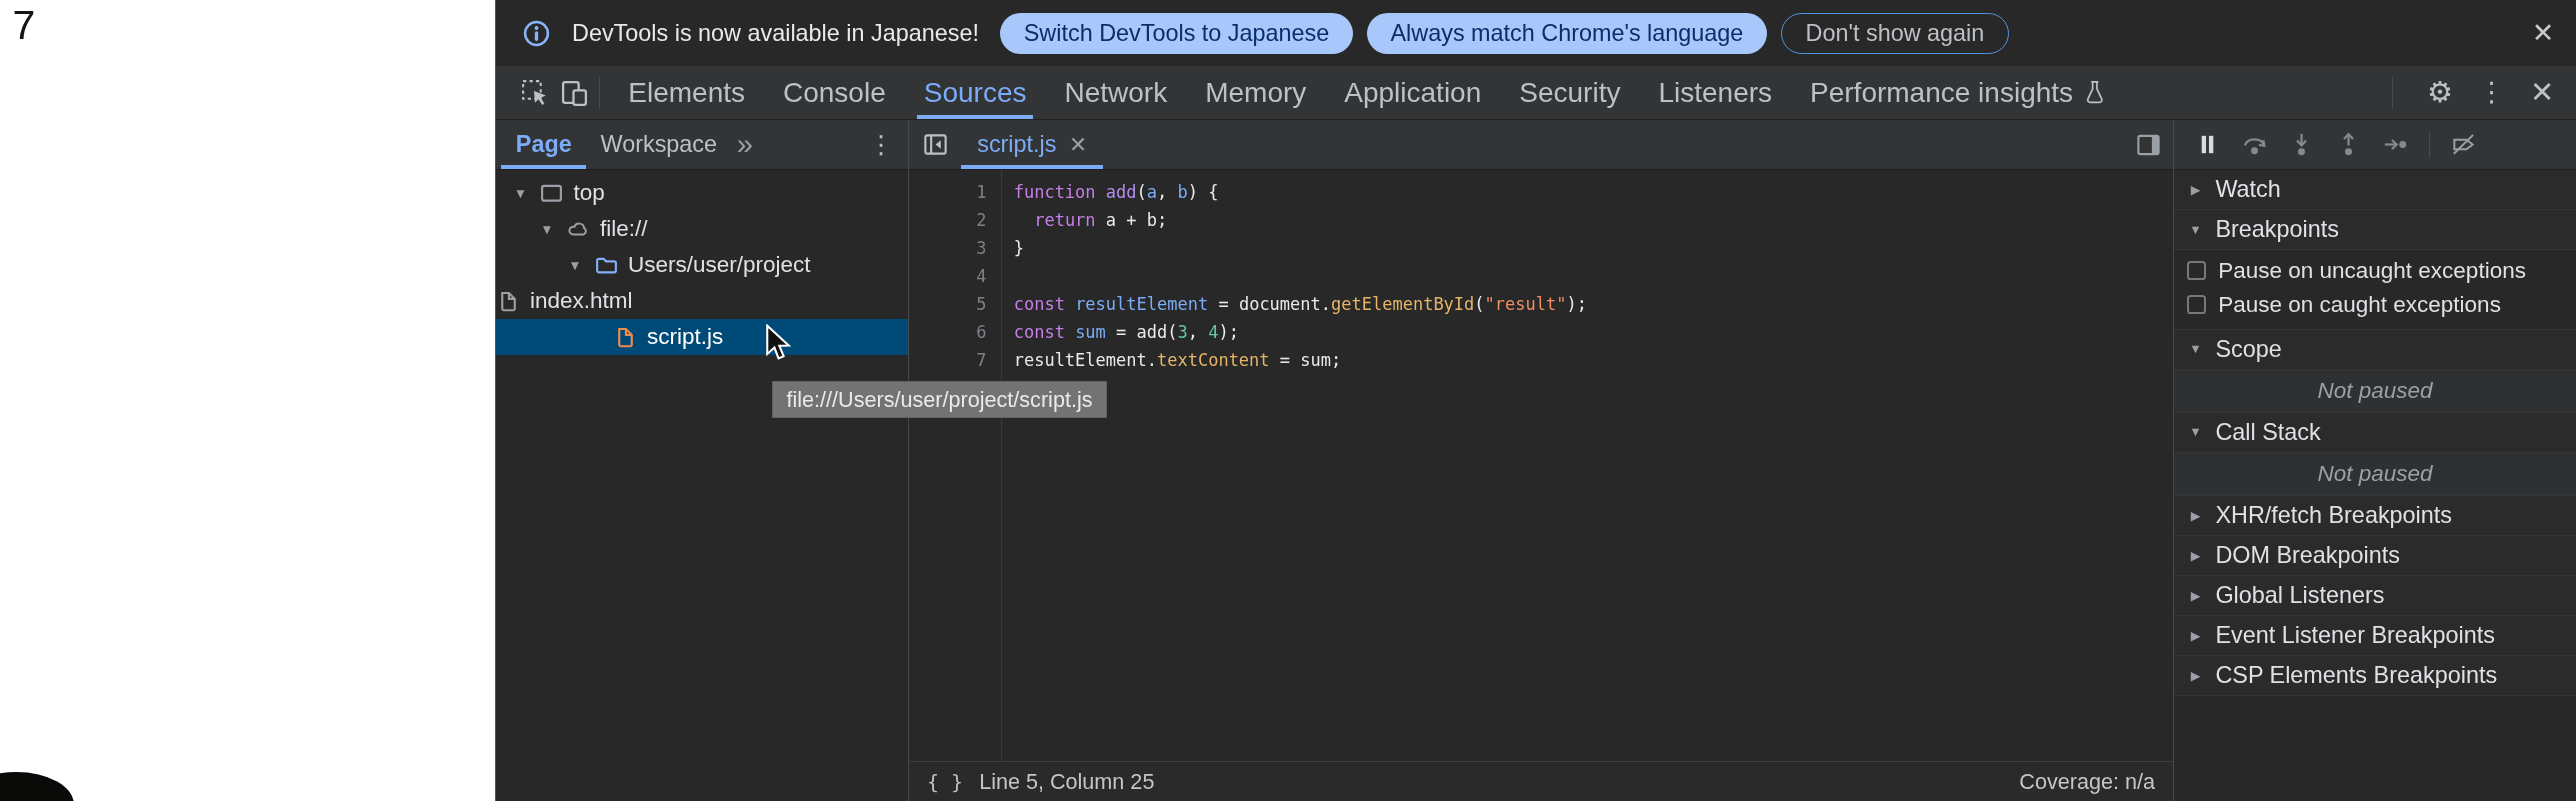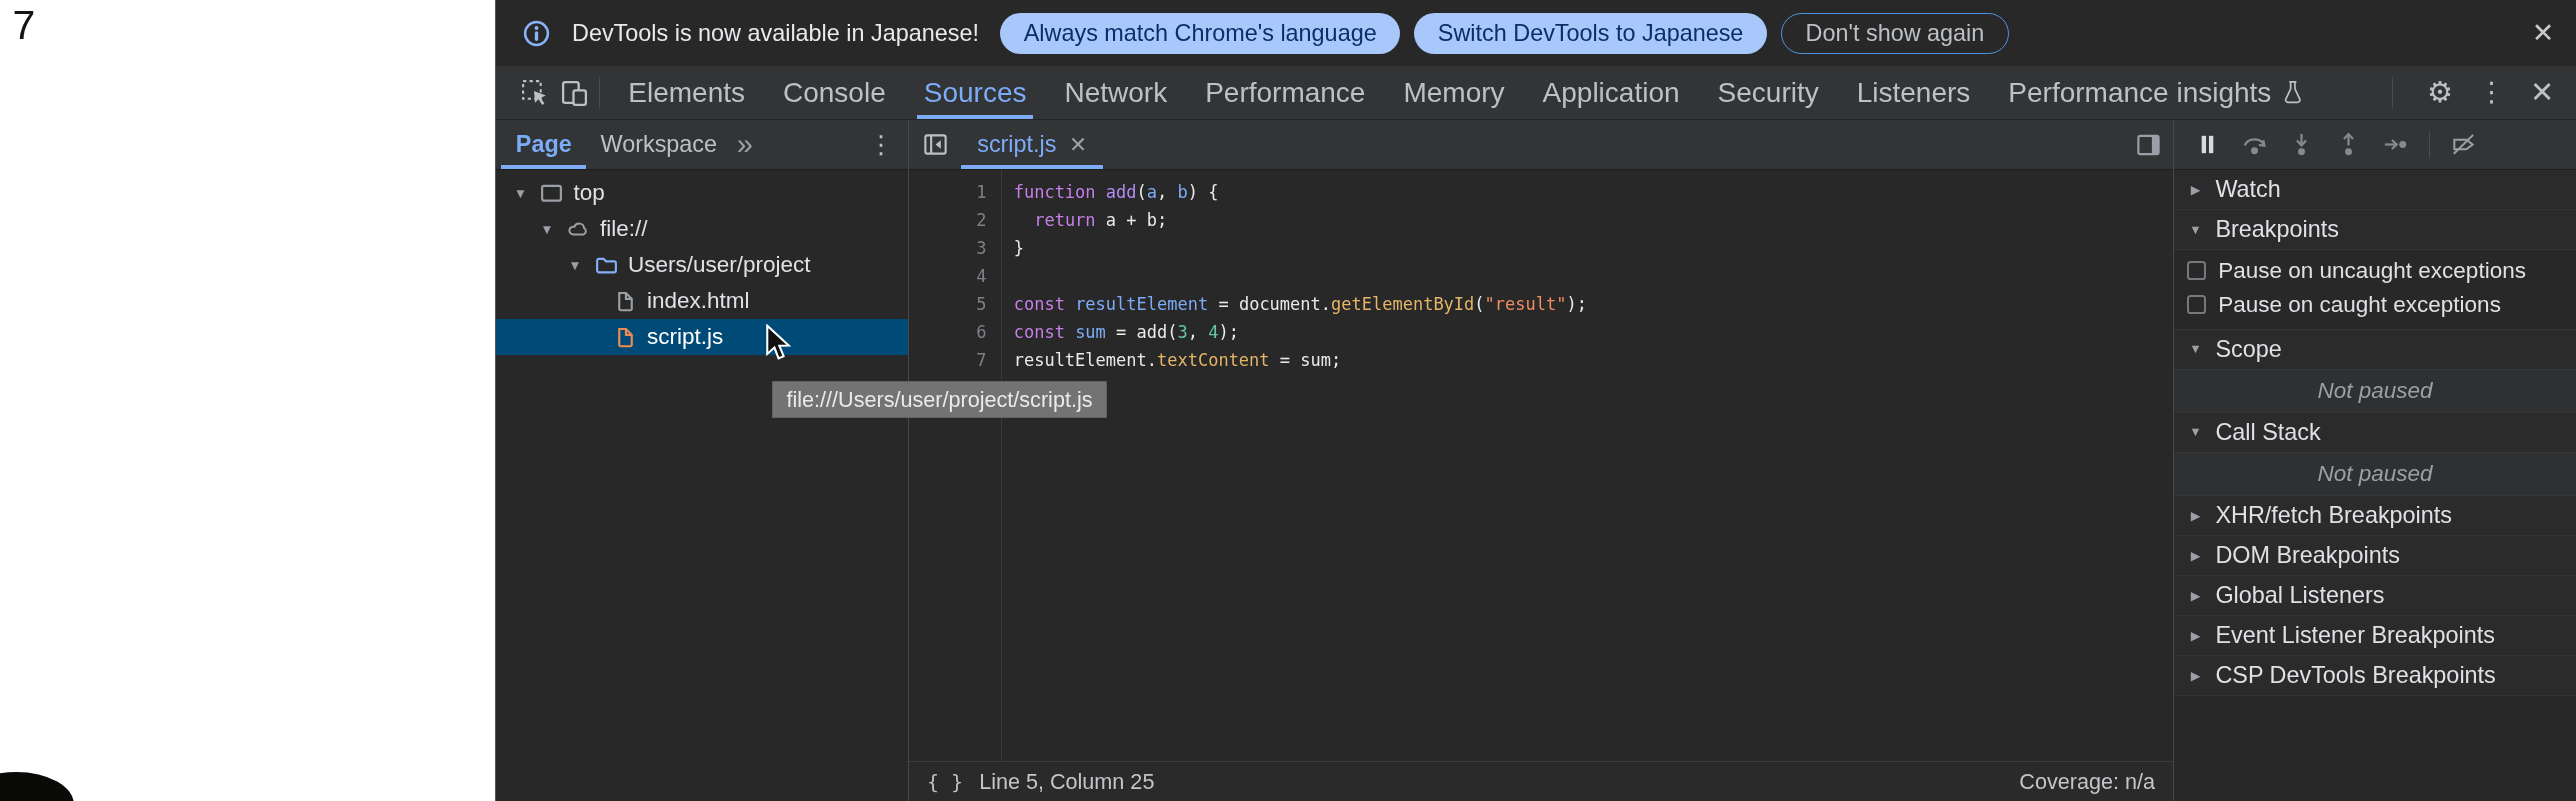--- a/index.html
+++ b/index.html
@@ -103,22 +103,22 @@
     <div class="infobar">
       <span class="tb-icon" id="info-icon">
           <svg width="29" height="29" viewBox="0 0 28 28">
             <circle cx="14" cy="14" r="11" fill="none" stroke="#8ab4f8" stroke-width="2.4"></circle>
             <circle cx="14" cy="8.6" r="1.9" fill="#8ab4f8"></circle>
             <rect x="12.4" y="11.8" width="3.2" height="9.4" rx="1.6" fill="#8ab4f8"></rect>
           </svg>
         </span>
       <span class="infobar-msg">DevTools is now available in Japanese!</span>
       <span class="infobar-actions" id="infobar-actions">
+          <span class="pill filled">Switch DevTools to Japanese</span>
           <span class="pill filled">Always match Chrome's language</span>
-          <span class="pill filled">Switch DevTools to Japanese</span>
           <span class="pill outlined">Don't show again</span>
         </span>
       <span class="infobar-close">✕</span>
     </div>
 
     <div class="toolbar">
       <span class="tb-icon" id="inspect-icon">
           <svg width="29" height="29" viewBox="0 0 28 28">
             <rect x="3" y="3" width="17" height="17" fill="none" stroke="#bdc1c6" stroke-width="2" stroke-dasharray="3.1 3.1"></rect>
             <path d="M13.5 12.5 L25 17 L20 19 L23.5 24.5 L21.5 26 L17.8 20.6 L14.5 24 Z" fill="#bdc1c6"></path>
@@ -138,23 +138,20 @@
           <div class="tb-tab">
             <span>Console</span>
           </div>
           <div class="tb-tab sel">
             <span>Sources</span>
           </div>
           <div class="tb-tab">
             <span>Network</span>
           </div>
           <div class="tb-tab">
-            <span>Performance</span>
-          </div>
-          <div class="tb-tab">
             <span>Memory</span>
           </div>
           <div class="tb-tab">
             <span>Application</span>
           </div>
           <div class="tb-tab">
             <span>Security</span>
           </div>
           <div class="tb-tab">
             <span>Listeners</span>
@@ -208,21 +205,21 @@
             </div>
             <div class="tree-row" style="padding-left: 69px;">
               <span class="t-arrow">▼</span>
               <span class="t-icon">
                 <svg width="25" height="25" viewBox="0 0 28 28">
                   <path d="M3.5 8.5 a2 2 0 0 1 2 -2 h5.2 l2.8 2.8 h9 a2 2 0 0 1 2 2 v8.4 a2 2 0 0 1 -2 2 h-17 a2 2 0 0 1 -2 -2 z" fill="none" stroke="#85aef6" stroke-width="2.4"></path>
                 </svg>
               </span>
               <span>Users/user/project</span>
             </div>
-            <div class="tree-row" style="padding-left: 117px;">
+            <div class="tree-row" style="">
               <span class="t-icon">
                 <svg width="25" height="25" viewBox="0 0 28 28">
                   <path d="M7 4.5 h7.5 l6.5 6.5 v11 a1.8 1.8 0 0 1 -1.8 1.8 H8.8 A1.8 1.8 0 0 1 7 22 z" fill="none" stroke="#9aa0a6" stroke-width="2.4"></path>
                   <path d="M14.5 4.5 v6.5 h6.5" fill="none" stroke="#9aa0a6" stroke-width="2.4"></path>
                 </svg>
               </span>
               <span>index.html</span>
             </div>
             <div class="tree-row sel" style="padding-left: 117px;">
               <span class="t-icon">
@@ -359,21 +356,21 @@
             <div class="dbg-header">
               <span class="dbg-arrow">▶</span>
               <span>Global Listeners</span>
             </div>
             <div class="dbg-header">
               <span class="dbg-arrow">▶</span>
               <span>Event Listener Breakpoints</span>
             </div>
             <div class="dbg-header">
               <span class="dbg-arrow">▶</span>
-              <span>CSP DevTools Breakpoints</span>
+              <span>CSP Elements Breakpoints</span>
             </div>
           </div>
       </div>
 
     </div>
 
     <div class="tooltip">file:///Users/user/project/script.js</div>
     <div class="mouse-cursor" id="mouse-cursor">
         <svg width="32" height="38" viewBox="0 0 17 20">
           <path d="M1.2 0.8 L1.2 15.8 L5 12.4 L7.2 18.2 L9.9 17 L7.6 11.4 L12.6 11.3 Z" fill="#111111" stroke="#ffffff" stroke-width="1.1"></path>

